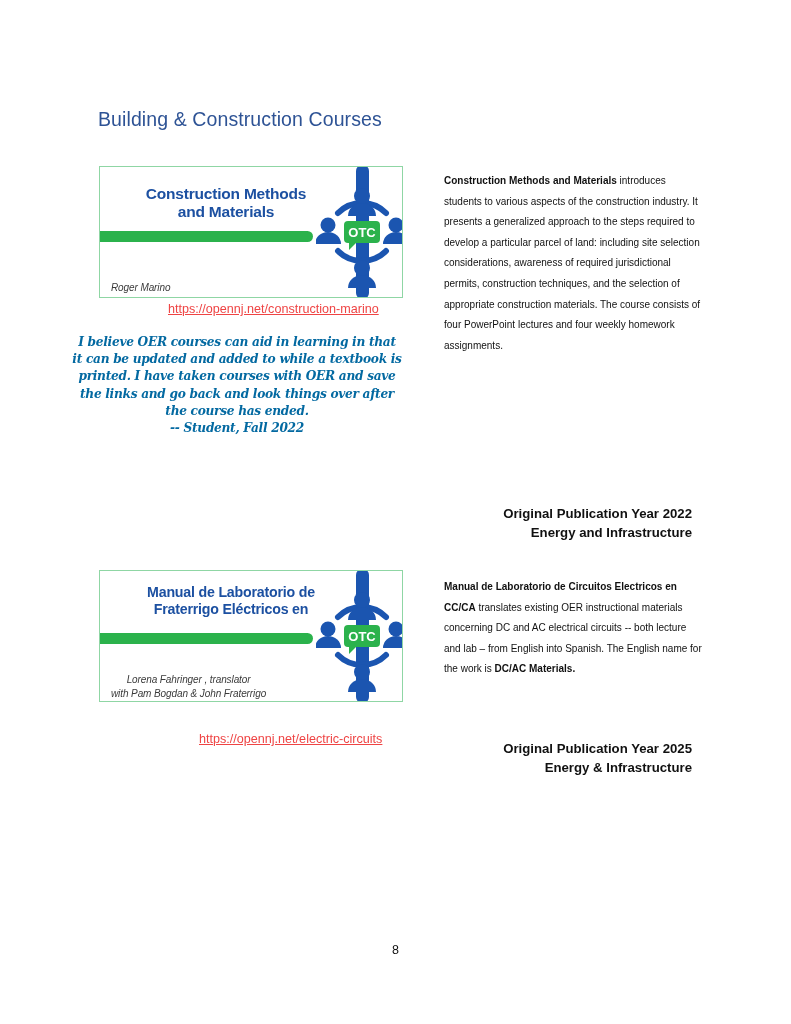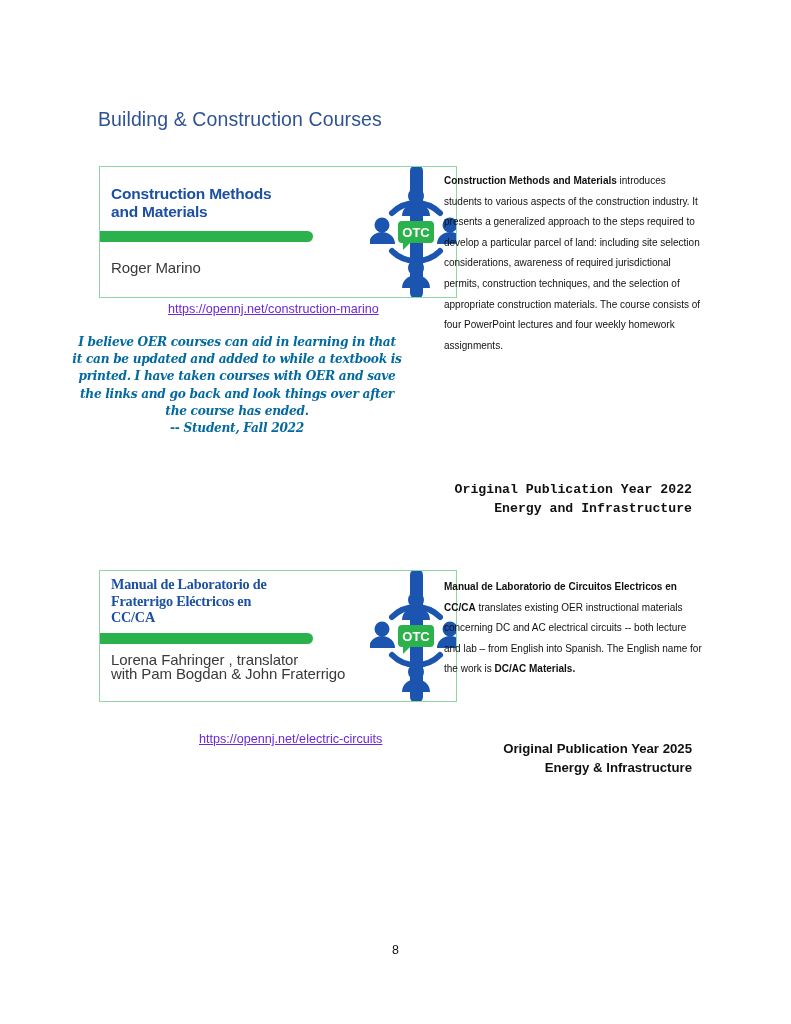--- a/index.html
+++ b/index.html
@@ -34,84 +34,86 @@
   }
 
   
   .entry { position: absolute; }
   .entry-1 { left: 0; top: 0; }
   .entry-2 { left: 0; top: 0; }
 
   
   .cover {
     position: absolute;
-    width: 358px;
+    width: 304px;
     height: 132px;
     background: #ffffff;
     border: 1.5px solid #8fd6a4;
     box-sizing: border-box;
     overflow: hidden;
+    text-align: center;
   }
   .cover-1 { left: 99px; top: 166px; }
   .cover-2 { left: 99px; top: 570px; }
 
   .cover-title {
     position: absolute;
     left: 11px;
     top: 18px;
     width: 230px;
     color: #1c50a1;
     font-weight: bold;
     font-size: 15.5px;
     line-height: 18px;
     letter-spacing: -0.2px;
   }
   .cover-2 .cover-title {
-    top: 5px;
+    top: 13px;
     font-size: 14.2px;
     line-height: 16.5px;
     width: 240px;
-    font-family: Liberation Serif, serif;
   }
   .cover-bar {
     position: absolute;
     left: -2px;
     height: 11px;
     background: #2bb24c;
     border-radius: 0 6px 6px 0;
   }
   .cover-1 .cover-bar { top: 64px; width: 215px; }
   .cover-2 .cover-bar { top: 62px; width: 215px; }
 
   .cover-authors {
     position: absolute;
     left: 11px;
     color: #3a3a3a;
-    font-size: 15px;
+    font-style: italic;
+    font-size: 10px;
     line-height: 14px;
     letter-spacing: -0.1px;
+    margin-top: 20px;
   }
   .cover-1 .cover-authors { top: 94px; }
   .cover-2 .cover-authors { top: 82px; }
 
   
   .cover-logo {
     position: absolute;
     right: -6px;
     top: -2px;
     width: 92px;
     height: 134px;
   }
   .cover-logo svg { display: block; }
 
   
   .cover-link {
     position: absolute;
     font-size: 12.6px;
-    color: #6d28d9;
+    color: #ef4444;
     text-decoration: underline;
     white-space: nowrap;
     text-align: right;
   }
   .link-1 { left: 168px; top: 302px; }
   .link-2 { left: 199px; top: 732px; }
 
   
   .quote {
     position: absolute;
@@ -142,21 +144,21 @@
 
   .meta {
     position: absolute;
     width: 258px;
     text-align: right;
     font-size: 13.2px;
     line-height: 18.6px;
     font-weight: bold;
     color: #111111;
   }
-  .meta-1 { left: 434px; top: 481px; font-family: Liberation Mono, monospace; }
+  .meta-1 { left: 434px; top: 505px; }
   .meta-2 { left: 434px; top: 740px; }
 
   
   .page-number {
     position: absolute;
     left: 0;
     right: 0;
     top: 943px;
     text-align: center;
     font-size: 12.5px;
@@ -238,21 +240,20 @@
       <div>Energy and Infrastructure</div>
     </div>
   </div>
 
   <div class="entry entry-2">
 
     <div class="cover cover-2">
       <div class="cover-title">
         <div>Manual de Laboratorio de</div>
         <div>Fraterrigo Eléctricos en</div>
-        <div>CC/CA</div>
       </div>
       <div class="cover-bar"></div>
       <div class="cover-authors">
         <div>Lorena Fahringer , translator</div>
         <div>with Pam Bogdan &amp; John Fraterrigo</div>
       </div>
       <div class="cover-logo">
         <svg width="92" height="134" viewBox="0 0 92 134" xmlns="http://www.w3.org/2000/svg">
           <rect x="40" y="0" width="13" height="134" rx="6" fill="#1b55b0"></rect>
           <g fill="none" stroke="#1b55b0" stroke-width="6" stroke-linecap="round">

